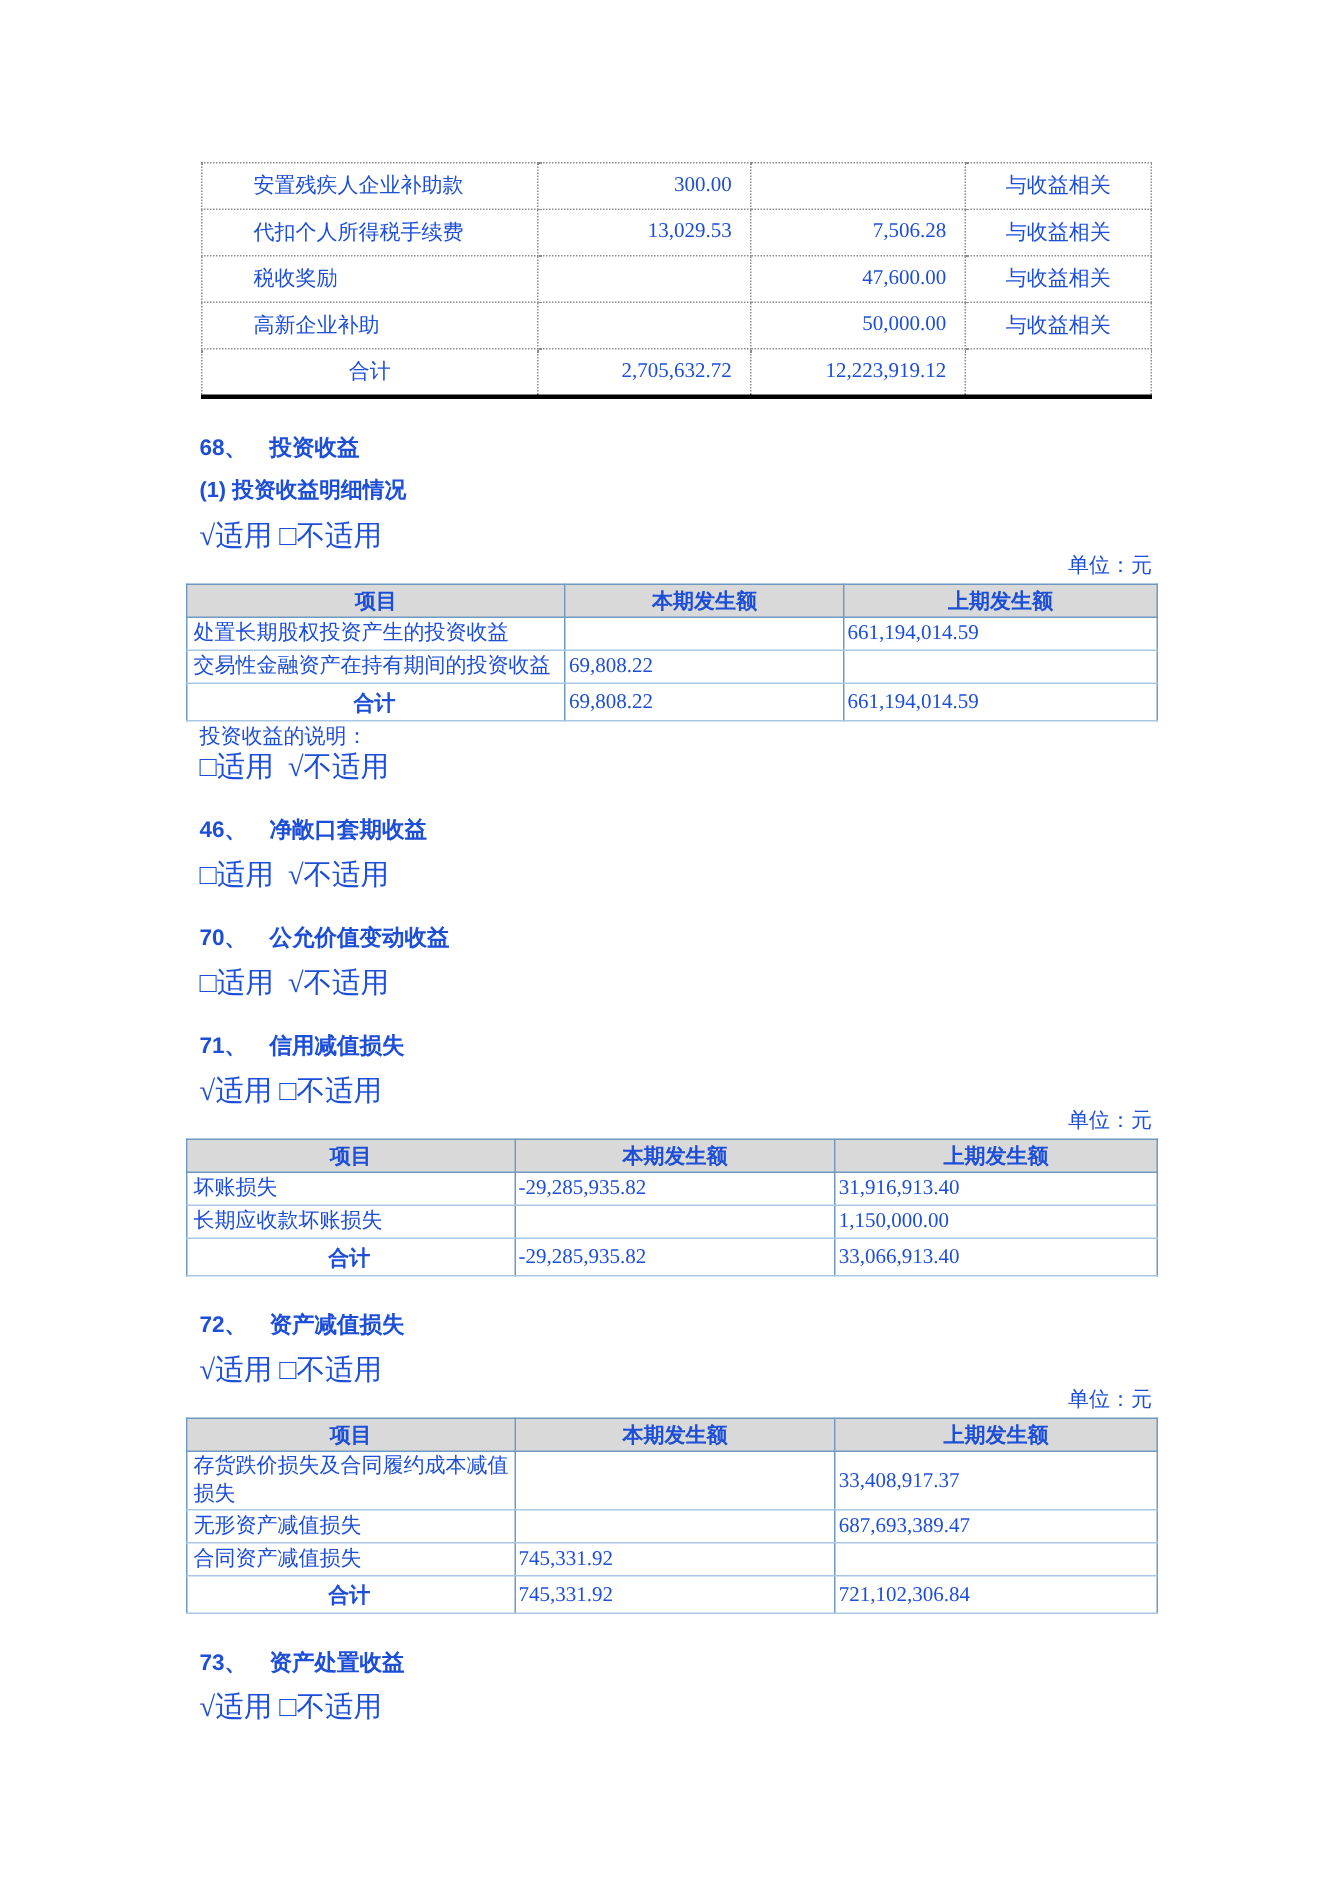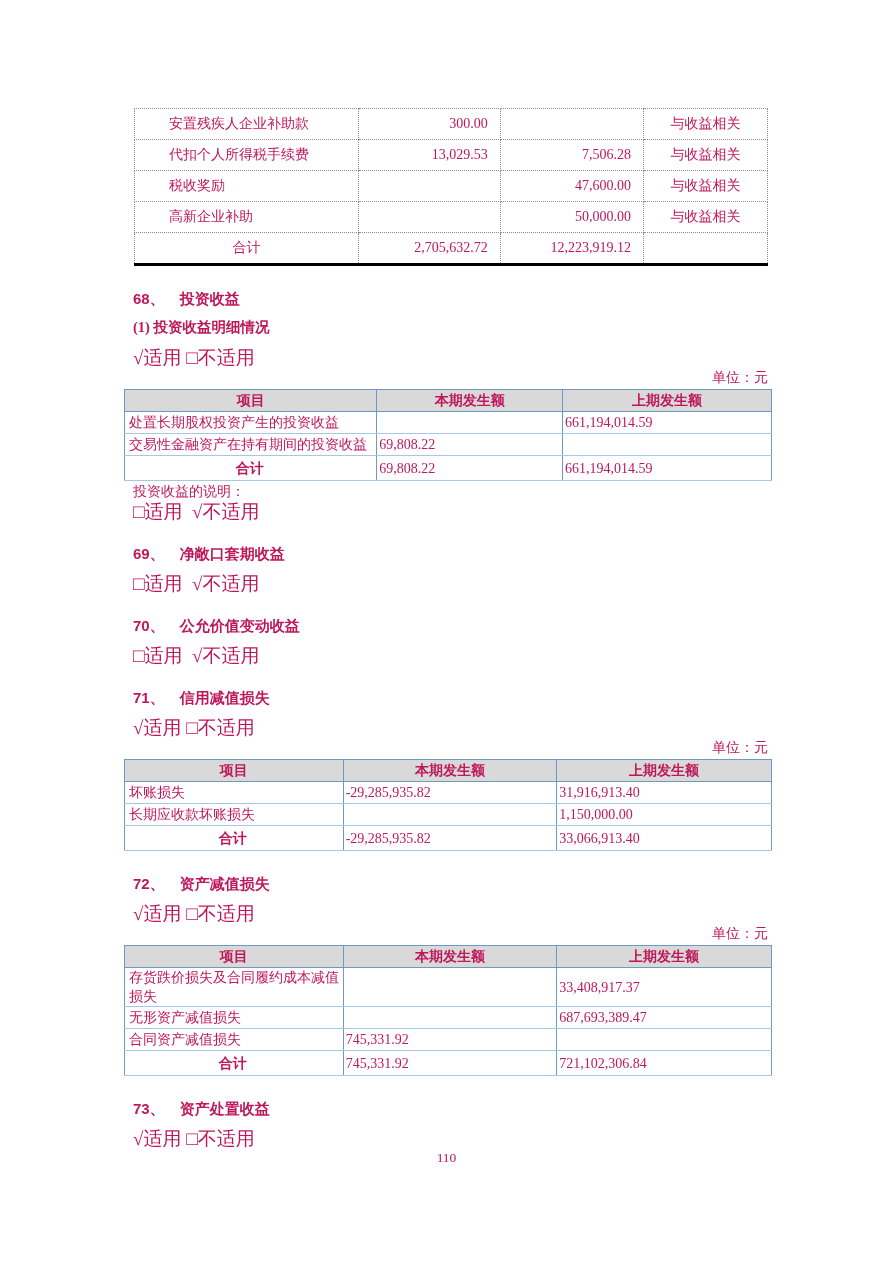--- a/index.html
+++ b/index.html
@@ -2,21 +2,21 @@
 <html><head>
 <meta charset="utf-8">
 <style>
   html,body { margin:0; padding:0; background:#cfcfcf; }
   .page {
     position:relative;
     width:893px; height:1262px;
     margin:0 auto;
     background:#ffffff;
     font-family:"Liberation Serif","DejaVu Serif",serif;
-    color:#be185d;
+    color:#1d4ed8;
     font-size:14px;
     overflow:hidden;
   }
 
   
   table.top-table {
     margin:108px 0 0 134px;
     width:634px;
     border-collapse:collapse;
     table-layout:fixed;
@@ -39,21 +39,21 @@
   
   h3.sec {
     margin:24px 0 0 133px;
     font-family:"Liberation Sans","DejaVu Sans",sans-serif;
     font-weight:bold;
     font-size:15px;
     line-height:17px;
   }
   h4.sub {
     margin:12px 0 0 133px;
-    font-family:Liberation Serif, serif;
+    font-family:Liberation Sans, sans-serif;
     font-weight:bold;
     font-size:14.5px;
     line-height:17px;
   }
   p.applicability {
     margin:13px 0 0 133px;
     font-size:19px;
     line-height:18px;
     white-space:pre-wrap;
   }
@@ -197,21 +197,21 @@
         <td class="item">合计</td>
         <td class="num">69,808.22</td>
         <td class="num">661,194,014.59</td>
       </tr>
     </tbody>
   </table>
 
   <p class="note">投资收益的说明：</p>
   <p class="applicability">□适用  √不适用</p>
 
-  <h3 class="sec">69、　净敞口套期收益</h3>
+  <h3 class="sec">46、　净敞口套期收益</h3>
   <p class="applicability">□适用  √不适用</p>
 
   <h3 class="sec">70、　公允价值变动收益</h3>
   <p class="applicability">□适用  √不适用</p>
 
   <h3 class="sec">71、　信用减值损失</h3>
   <p class="applicability">√适用 □不适用</p>
   <p class="unit">单位：元</p>
 
   <table class="blue-table">
@@ -283,15 +283,14 @@
         <td class="item">合计</td>
         <td class="num">745,331.92</td>
         <td class="num">721,102,306.84</td>
       </tr>
     </tbody>
   </table>
 
   <h3 class="sec">73、　资产处置收益</h3>
   <p class="applicability">√适用 □不适用</p>
 
-  <div class="page-number">110</div>
 
 </div>
 
 </body></html>

